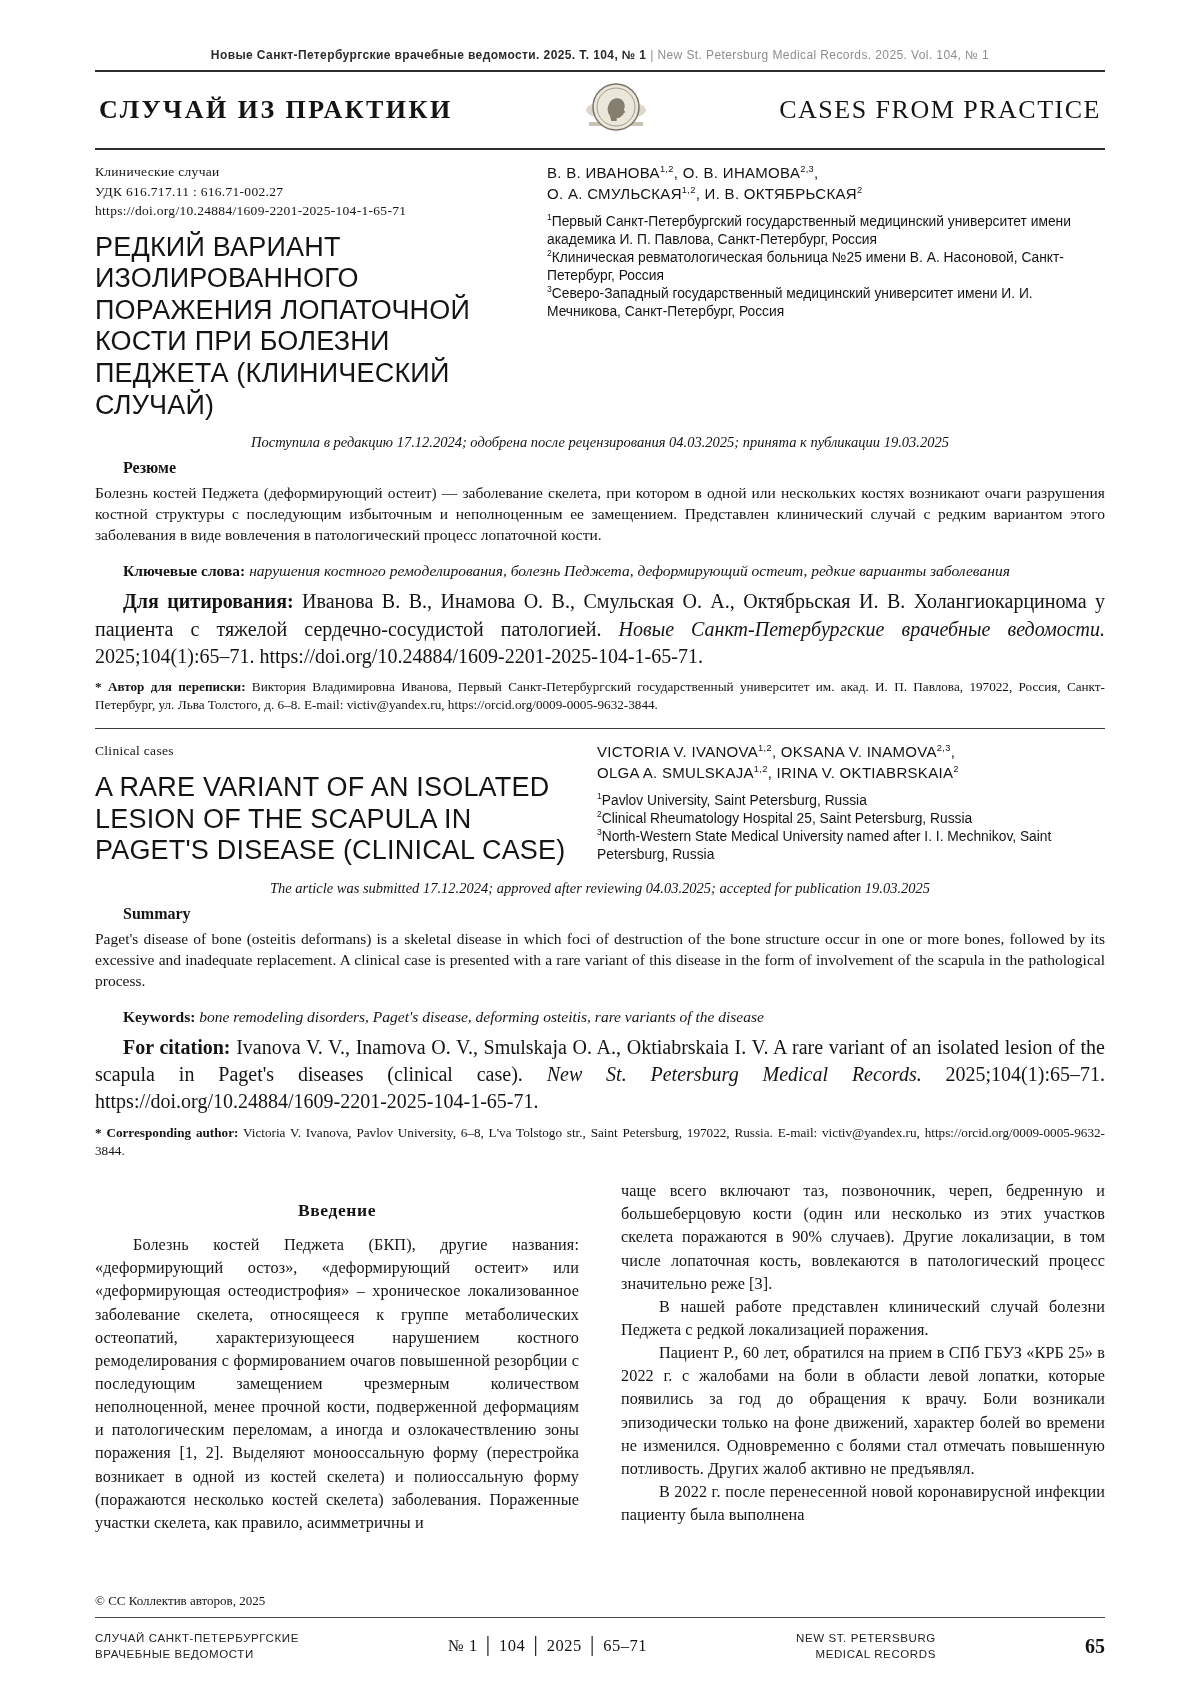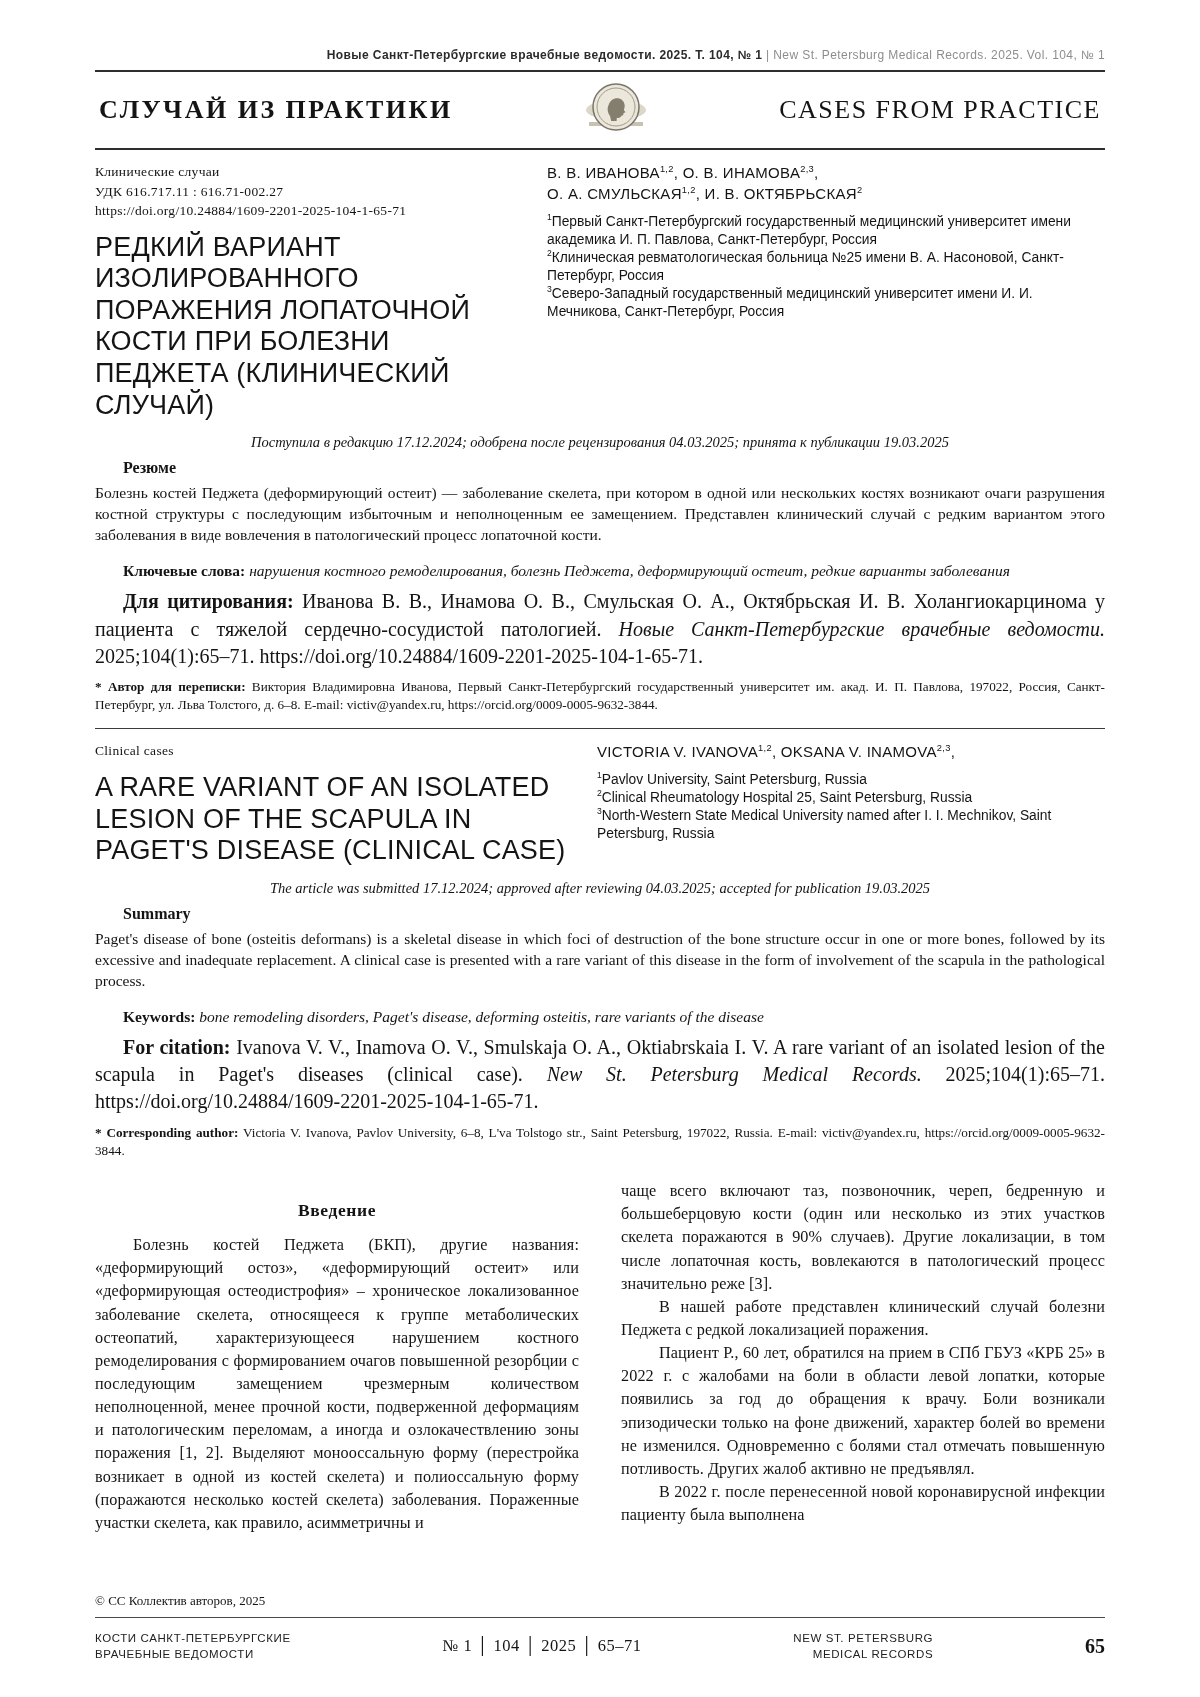--- a/index.html
+++ b/index.html
@@ -1,21 +1,21 @@
 <!DOCTYPE html>
 <html lang="ru"><head>
 <meta charset="utf-8">
 <style>
   * { margin:0; padding:0; box-sizing:border-box; }
   html,body { background:#ffffff; }
   body { width:1200px; font-family:"Liberation Serif", serif; color:#141414; }
   .page { position:relative; width:1200px; height:1697px; padding:48px 95px 140px 95px; overflow:hidden; background:#fff; }
 
   
-  .running { text-align:right; font-family:"Liberation Sans", sans-serif; font-size:12px; letter-spacing:.4px; margin-bottom:8px; }
+  .running { text-align:center; font-family:"Liberation Sans", sans-serif; font-size:12px; letter-spacing:.4px; margin-bottom:8px; }
   .rh-ru { font-weight:bold; color:#2b2b2b; }
   .rh-en { color:#8d8d8d; }
   .rule-thick { border:none; border-top:2px solid #2e2e2e; }
   .rule-thin  { border:none; border-top:1px solid #4a4a4a; }
 
   .banner { display:flex; align-items:center; justify-content:space-between; padding:9px 4px; }
   .banner-ru { font-size:26px; font-weight:bold; letter-spacing:2.5px; }
   .banner-en { font-size:26px; letter-spacing:1.5px; }
   .emblem { flex:0 0 auto; margin:0 30px; }
 
@@ -114,20 +114,23 @@
 
   <section class="meta meta-en">
     <div>
       <p class="small-meta">Clinical cases</p>
       <h1 class="art-title">A RARE VARIANT OF AN ISOLATED LESION OF THE SCAPULA IN PAGET'S DISEASE (CLINICAL CASE)</h1>
     </div>
     <div>
       <p class="authors-line">
         <span><span>VICTORIA V. IVANOVA</span><sup>1,2</sup><span>, </span></span><span><span>OKSANA V. INAMOVA</span><sup>2,3</sup><span>,</span></span>
       </p>
+      <p class="authors-line">
+        <span><span>OLGA A. SMULSKAJA</span><sup>1,2</sup><span>, </span></span><span><span>IRINA V. OKTIABRSKAIA</span><sup>2</sup><span></span></span>
+      </p>
       <div class="affils">
         <p class="affil"><sup>1</sup><span>Pavlov University, Saint Petersburg, Russia</span></p>
         <p class="affil"><sup>2</sup><span>Clinical Rheumatology Hospital 25, Saint Petersburg, Russia</span></p>
         <p class="affil"><sup>3</sup><span>North-Western State Medical University named after I. I. Mechnikov, Saint Petersburg, Russia</span></p>
       </div>
     </div>
   </section>
 
   <p class="dates">The article was submitted 17.12.2024; approved after reviewing 04.03.2025; accepted for publication 19.03.2025</p>
 
@@ -148,21 +151,21 @@
       <p class="body-p">Пациент Р., 60 лет, обратился на прием в СПб ГБУЗ «КРБ 25» в 2022 г. с жалобами на боли в области левой лопатки, которые появились за год до обращения к врачу. Боли возникали эпизодически только на фоне движений, характер болей во времени не изменился. Одновременно с болями стал отмечать повышенную потливость. Других жалоб активно не предъявлял.</p>
       <p class="body-p">В 2022 г. после перенесенной новой коронавирусной инфекции пациенту была выполнена</p>
     </div>
   </section>
 
   <div class="footer-group">
     <p class="copyright">© СС Коллектив авторов, 2025</p>
     <hr class="rule-thin">
     <div class="footer-bar">
       <div class="fb-journal">
-        <div>КОСТИ САНКТ-ПЕТЕРБУРГСКИЕ</div>
+        <div>СЛУЧАЙ САНКТ-ПЕТЕРБУРГСКИЕ</div>
         <div>ВРАЧЕБНЫЕ ВЕДОМОСТИ</div>
       </div>
       <div class="fb-center">№ 1 │ 104 │ 2025 │ 65–71</div>
       <div class="fb-journal fb-right">
         <div>NEW ST. PETERSBURG</div>
         <div>MEDICAL RECORDS</div>
       </div>
       <div class="fb-page">65</div>
     </div>
   </div>

